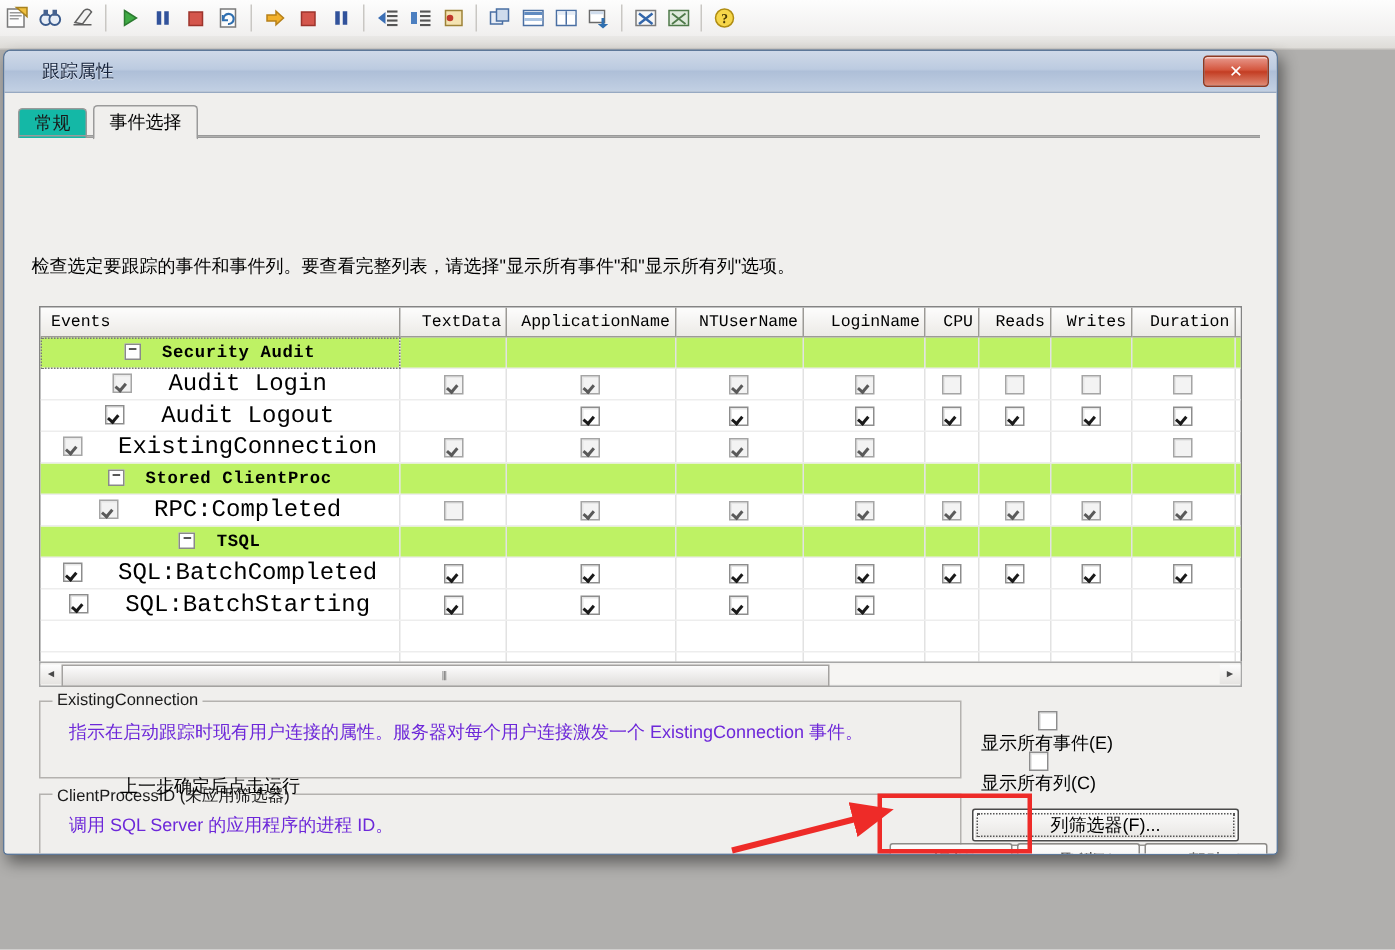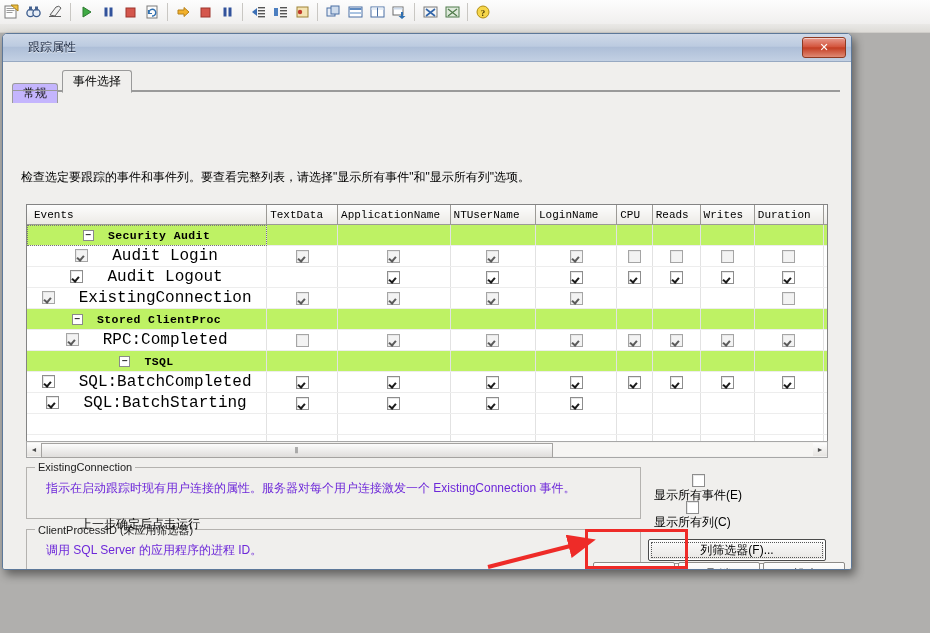--- a/index.html
+++ b/index.html
@@ -59,42 +59,42 @@
     position:absolute;left:9px;top:7px;width:828px;height:22px;
     border-bottom:1px solid #9a9a9a;
   }
   .tab{
     position:absolute;top:1px;height:21px;padding:0 10px;
     display:flex;align-items:center;font-size:12px;
     border:1px solid #9a9a9a;border-bottom:none;
     background:#e6e4e1;
     border-radius:3px 3px 0 0;cursor:pointer;
   }
-  .tab.inactive{top:14px;height:19px;background:#c4b5fd;color:#1a1a1a;}
+  .tab.inactive{top:3px;height:19px;background:#14b8a6;color:#1a1a1a;}
   .tab.active{background:#f0efed;border-bottom:1px solid #f0efed;z-index:2;}
   .tab-rest{
     position:absolute;left:0;right:0;top:21px;height:1px;background:#9a9a9a;
   }
   .instructions{
     position:absolute;left:18px;top:108px;width:810px;
     font-size:12px;color:#000;line-height:15px;
   }
   
   .grid-wrap{
     position:absolute;left:23px;top:142px;width:800px;height:251px;
     border:1px solid #848484;background:#fff;overflow:hidden;
   }
   table.grid{border-collapse:collapse;table-layout:fixed;width:880px;}
   table.grid th{
     height:19px;
     background:linear-gradient(#fdfdfd,#eceae6);
     border-right:1px solid #9c9a96;
     border-bottom:1px solid #9c9a96;
     font-family:"Liberation Mono","DejaVu Sans Mono",monospace;
-    font-size:11px;font-weight:normal;text-align:left;
+    font-size:11px;font-weight:normal;text-align:right;
     padding:0 3px;white-space:nowrap;overflow:hidden;
   }
   table.grid th.ev{text-align:left;padding-left:7px;}
   table.grid td{
     height:20px;border-right:1px solid #e2e2e2;border-bottom:1px solid #ededed;
     text-align:center;padding:0;vertical-align:middle;
   }
   td.evcell{
     text-align:left;border-right:1px solid #cfcfcf;
     font-family:"Liberation Mono","DejaVu Sans Mono",monospace;

